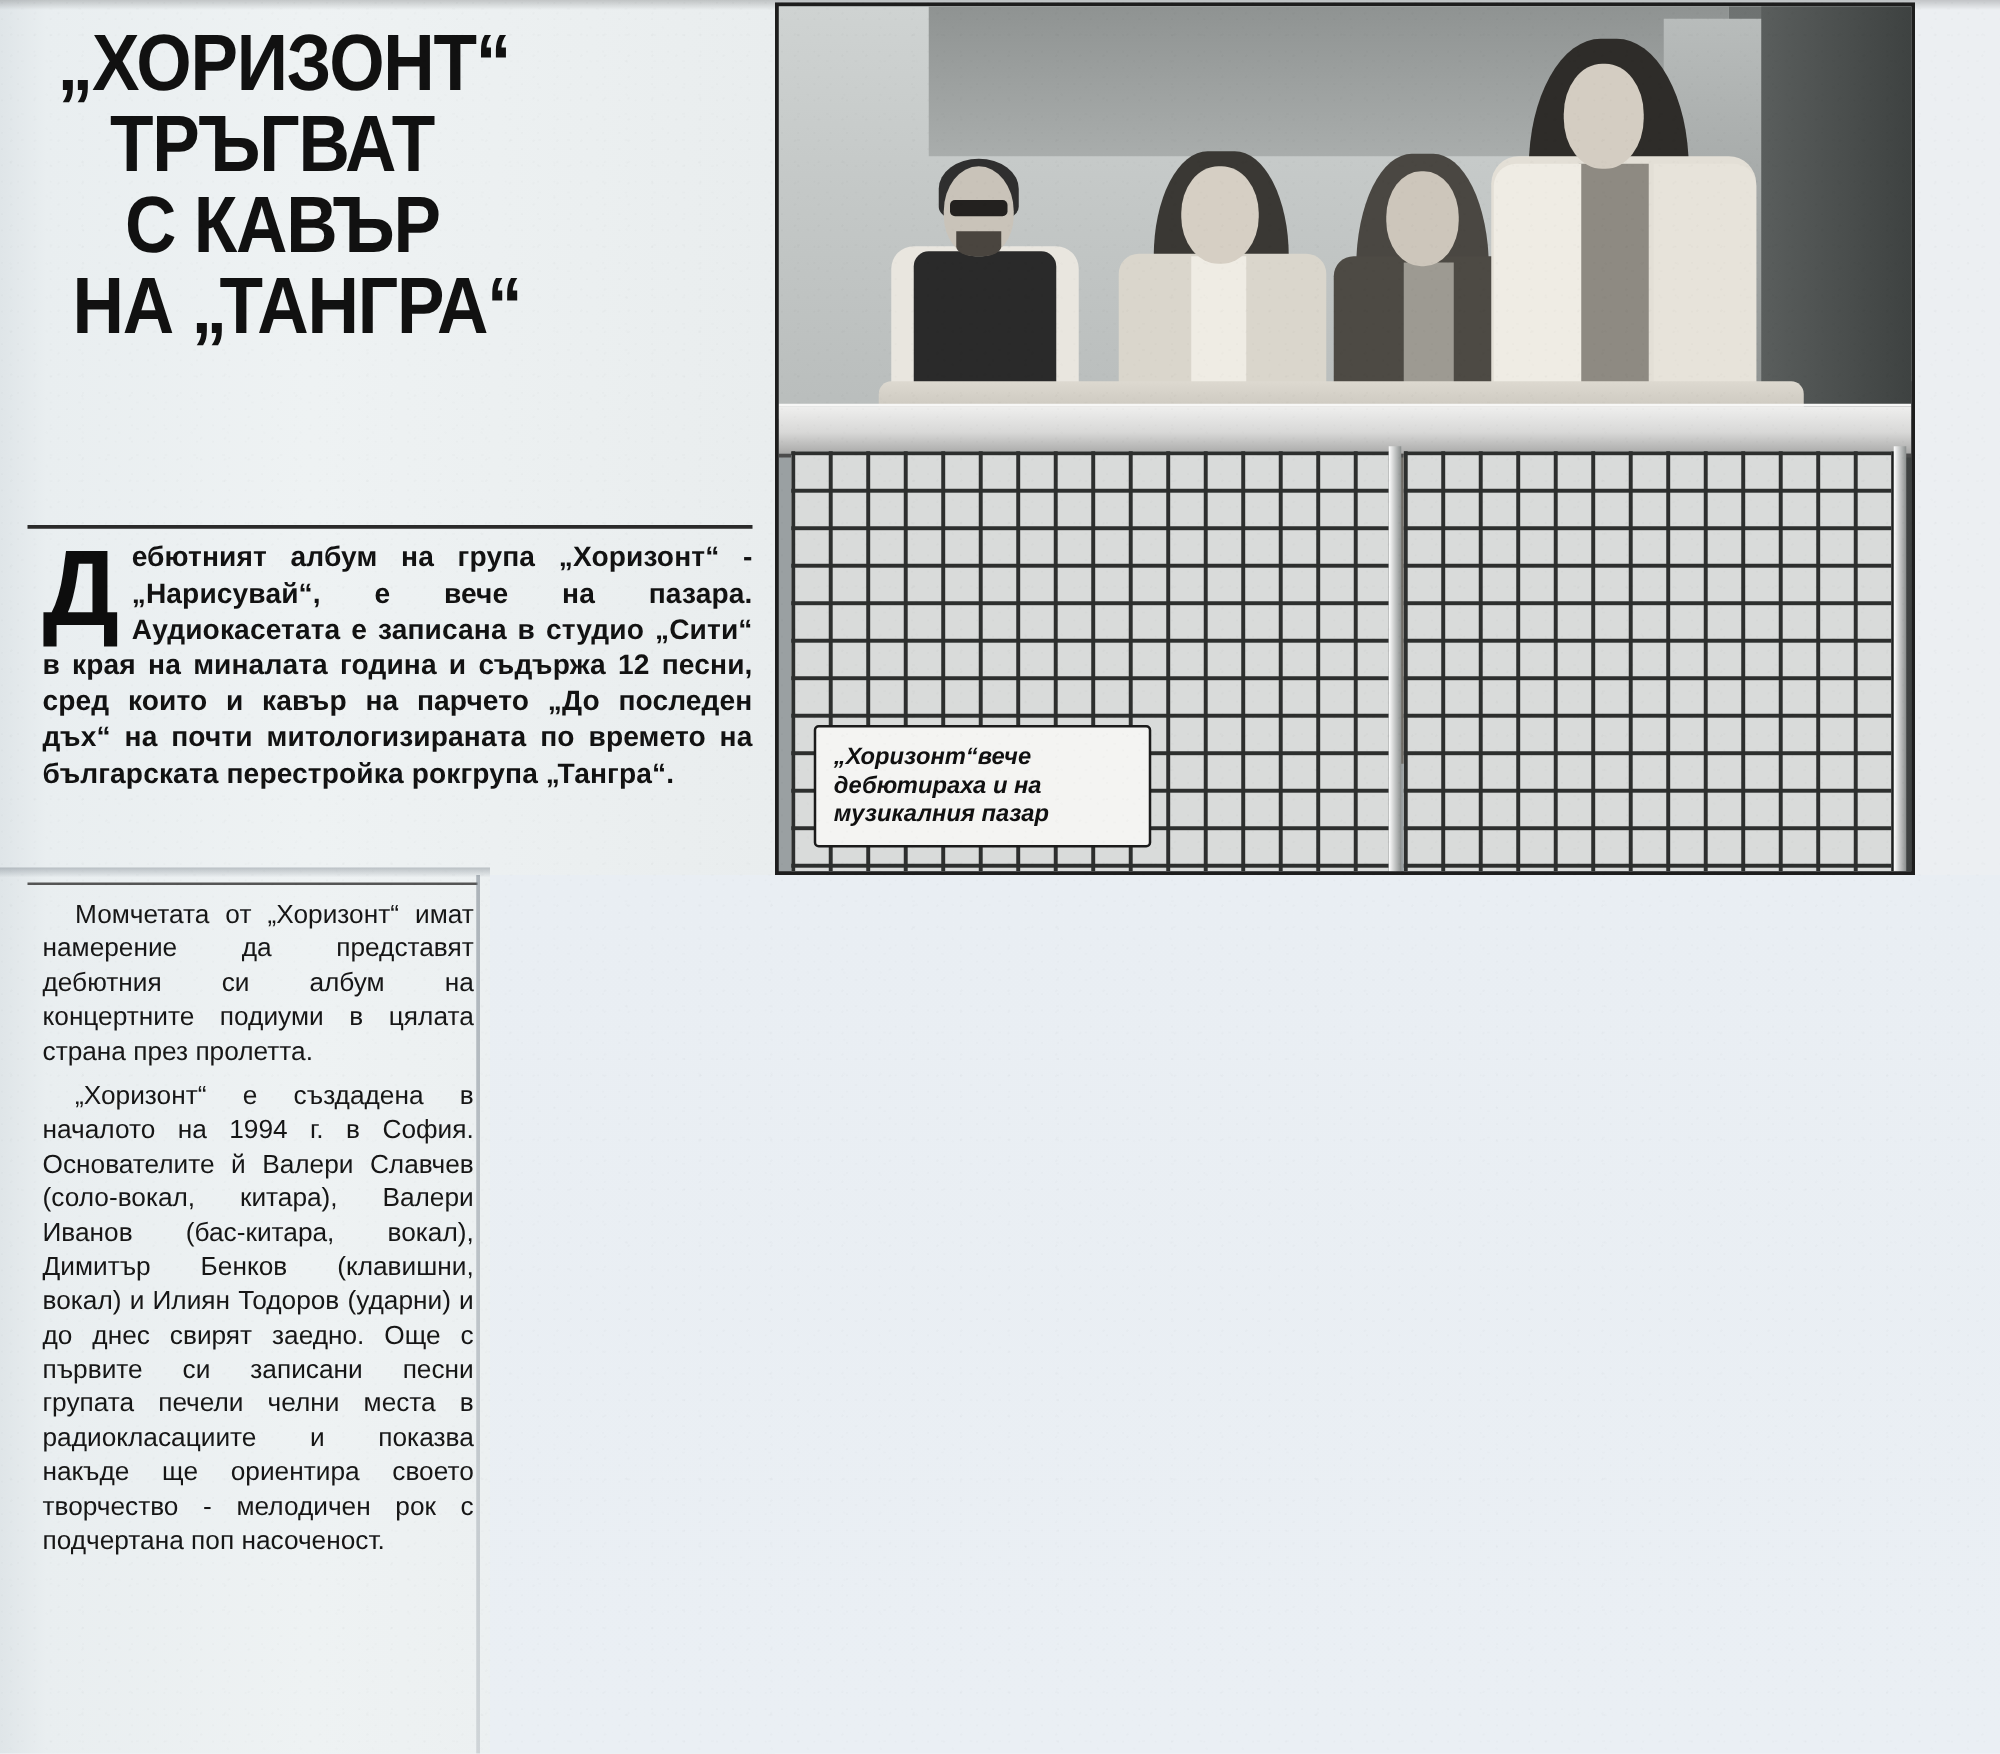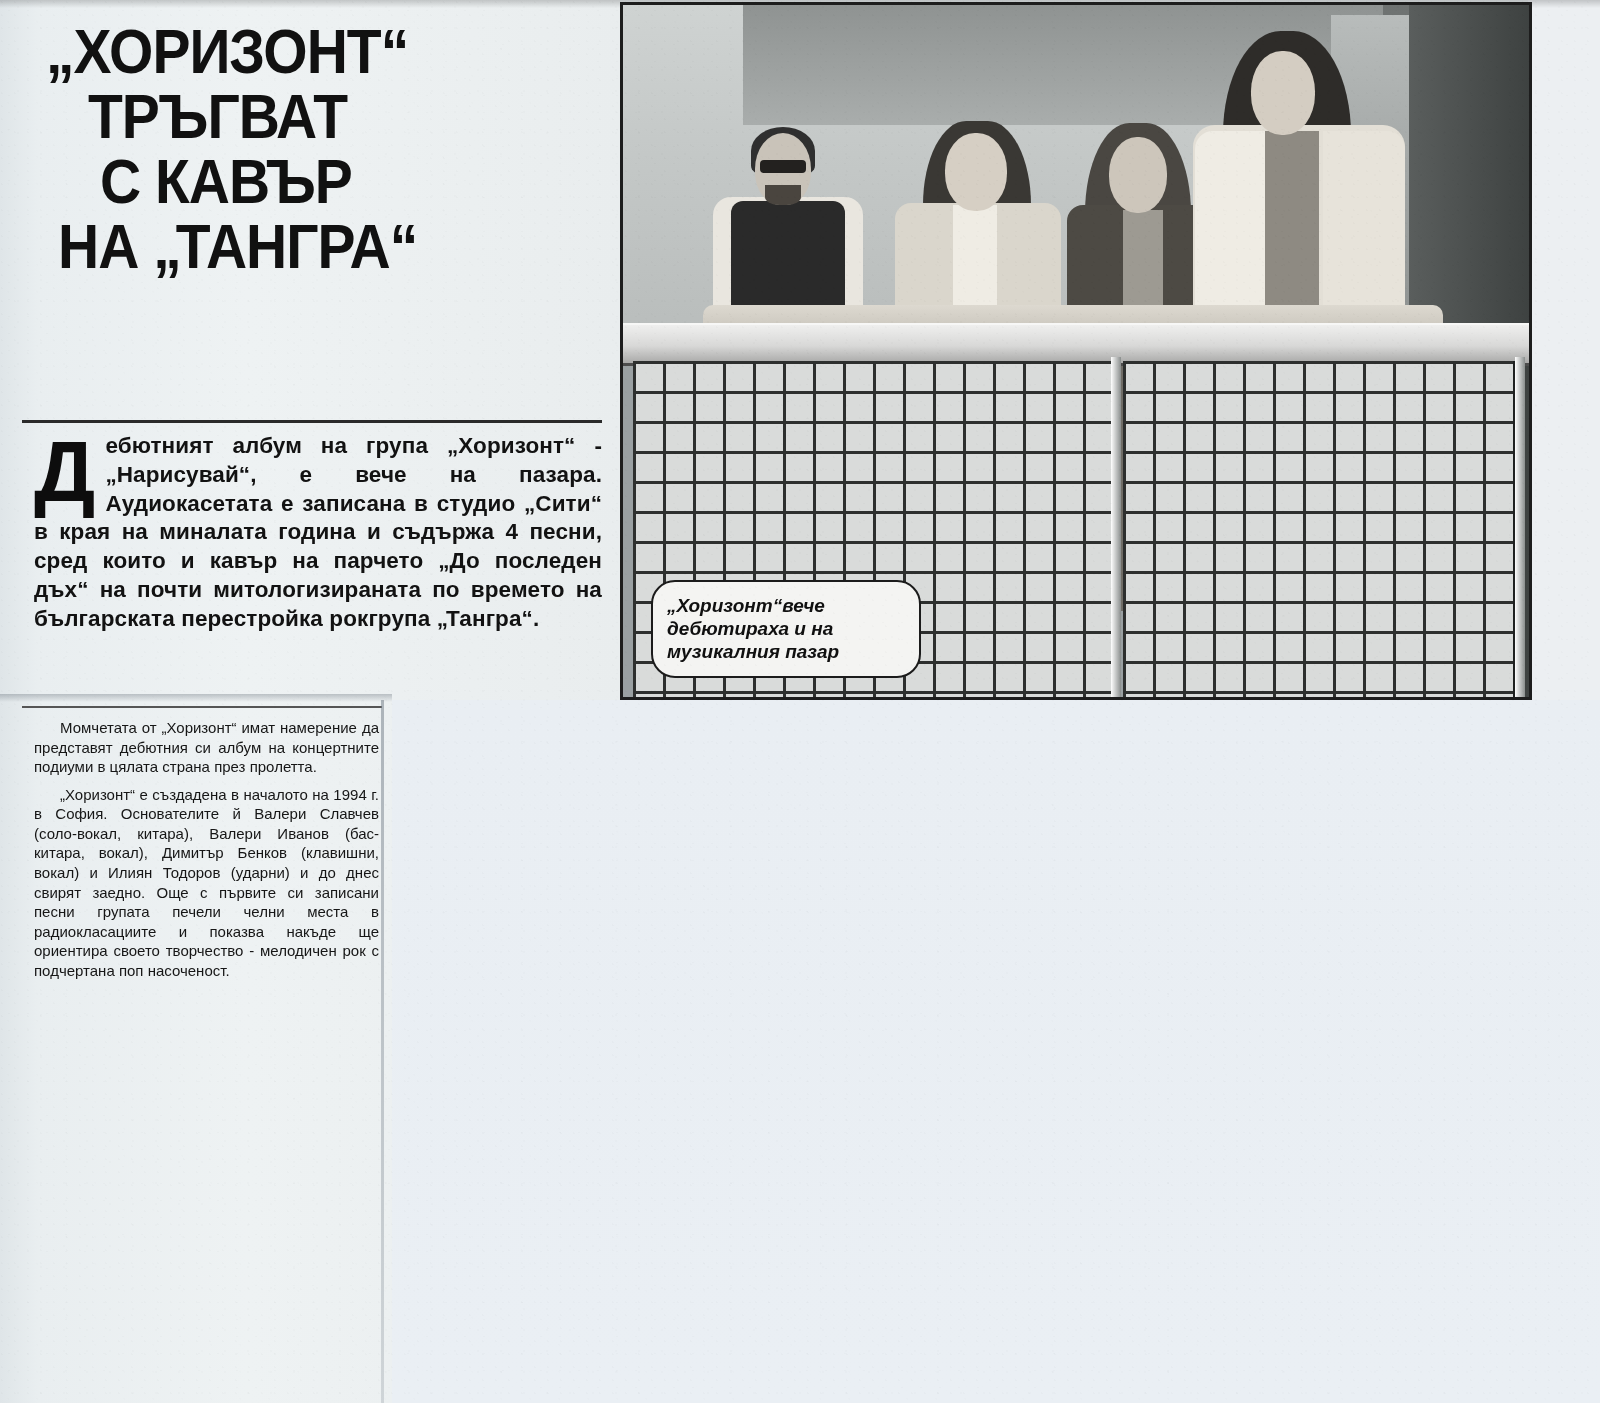--- a/index.html
+++ b/index.html
@@ -115,21 +115,21 @@
     height: 2px;
     background: #555;
   }
 
   
   .col {
     position: absolute;
     left: 34px;
     top: 718px;
     width: 345px;
-    font-size: 15px;
+    font-size: 21px;
     line-height: 1.305;
     color: #161616;
     text-align: justify;
     letter-spacing: 0;
   }
   .col p { margin: 0 0 2px 0; text-indent: 26px; }
   .col p.p2 { margin-top: 8px; }
 
   .col-edge {
     position: absolute;
@@ -253,21 +253,21 @@
 
   
   .caption {
     position: absolute;
     left: 28px;
     top: 575px;
     width: 238px;
     padding: 12px 14px;
     background: #f4f4f2;
     border: 2px solid #1b1b1b;
-    border-radius: 24px;
+    border-radius: 4px;
     font-style: italic;
     font-weight: bold;
     font-size: 19px;
     line-height: 1.22;
     color: #101010;
     text-align: left;
   }
 
   .edge-shadow-top {
     position:absolute; left:0; top:0; width:1600px; height:8px;
@@ -303,21 +303,21 @@
 
   <div class="headline">
     <span class="l hl1">„ХОРИЗОНТ“</span>
     <span class="l hl2">ТРЪГВАТ</span>
     <span class="l hl3">С КАВЪР</span>
     <span class="l hl4">НА „ТАНГРА“</span>
   </div>
   <div class="hl-rule"></div>
 
   <div class="lead">
-    <span class="dropcap">Д</span><span>ебютният албум на група „Хоризонт“ - „Нарисувай“, е вече на пазара. Аудиокасетата е записана в студио „Сити“ в края на миналата година и съдържа 4 песни, сред които и кавър на парчето „До последен дъх“ на почти митологизираната по времето на българската перестройка рокгрупа „Тангра“.</span>
+    <span class="dropcap">Д</span><span>ебютният албум на група „Хоризонт“ - „Нарисувай“, е вече на пазара. Аудиокасетата е записана в студио „Сити“ в края на миналата година и съдържа 12 песни, сред които и кавър на парчето „До последен дъх“ на почти митологизираната по времето на българската перестройка рокгрупа „Тангра“.</span>
   </div>
   <div class="lead-rule"></div>
 
   <div class="col">
     <p>Момчетата от „Хоризонт“ имат намерение да представят дебютния си албум на концертните подиуми в цялата страна през пролетта.</p>
     <p class="p2">„Хоризонт“ е създадена в началото на 1994 г. в София. Основателите й Валери Славчев (соло-вокал, китара), Валери Иванов (бас-китара, вокал), Димитър Бенков (клавишни, вокал) и Илиян Тодоров (ударни) и до днес свирят заедно. Още с първите си записани песни групата печели челни места в радиокласациите и показва накъде ще ориентира своето творчество - мелодичен рок с подчертана поп насоченост.</p>
   </div>
   <div class="col-edge"></div>
   <div class="clip-cut"></div>
 

